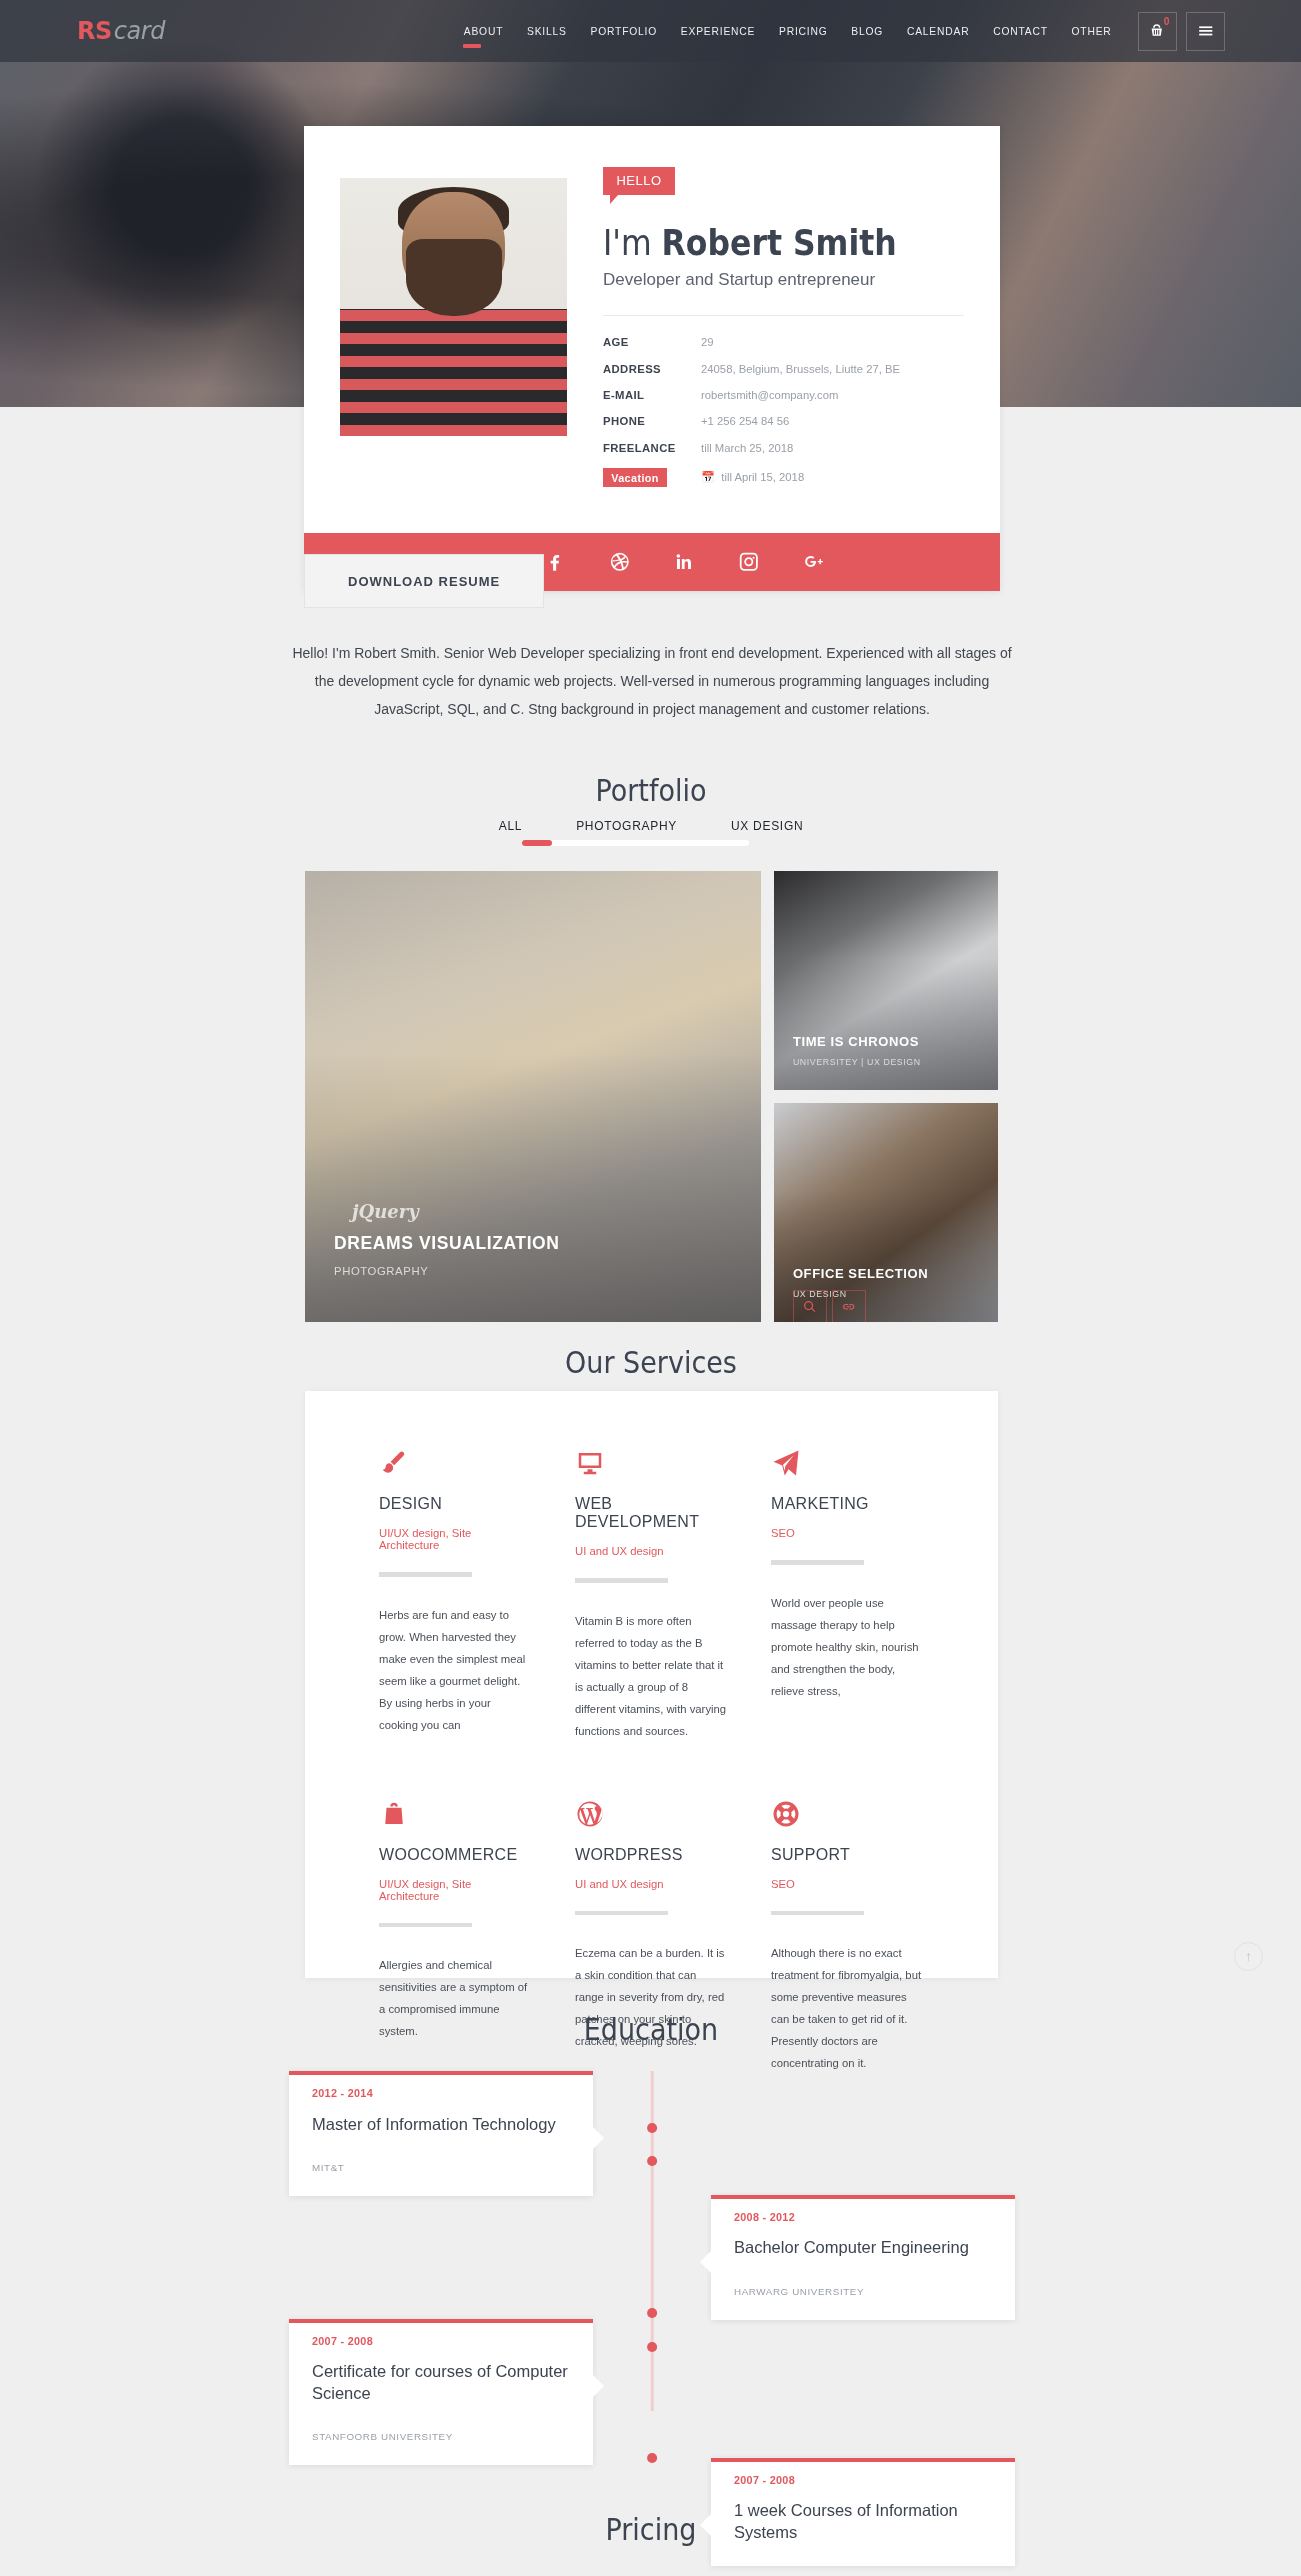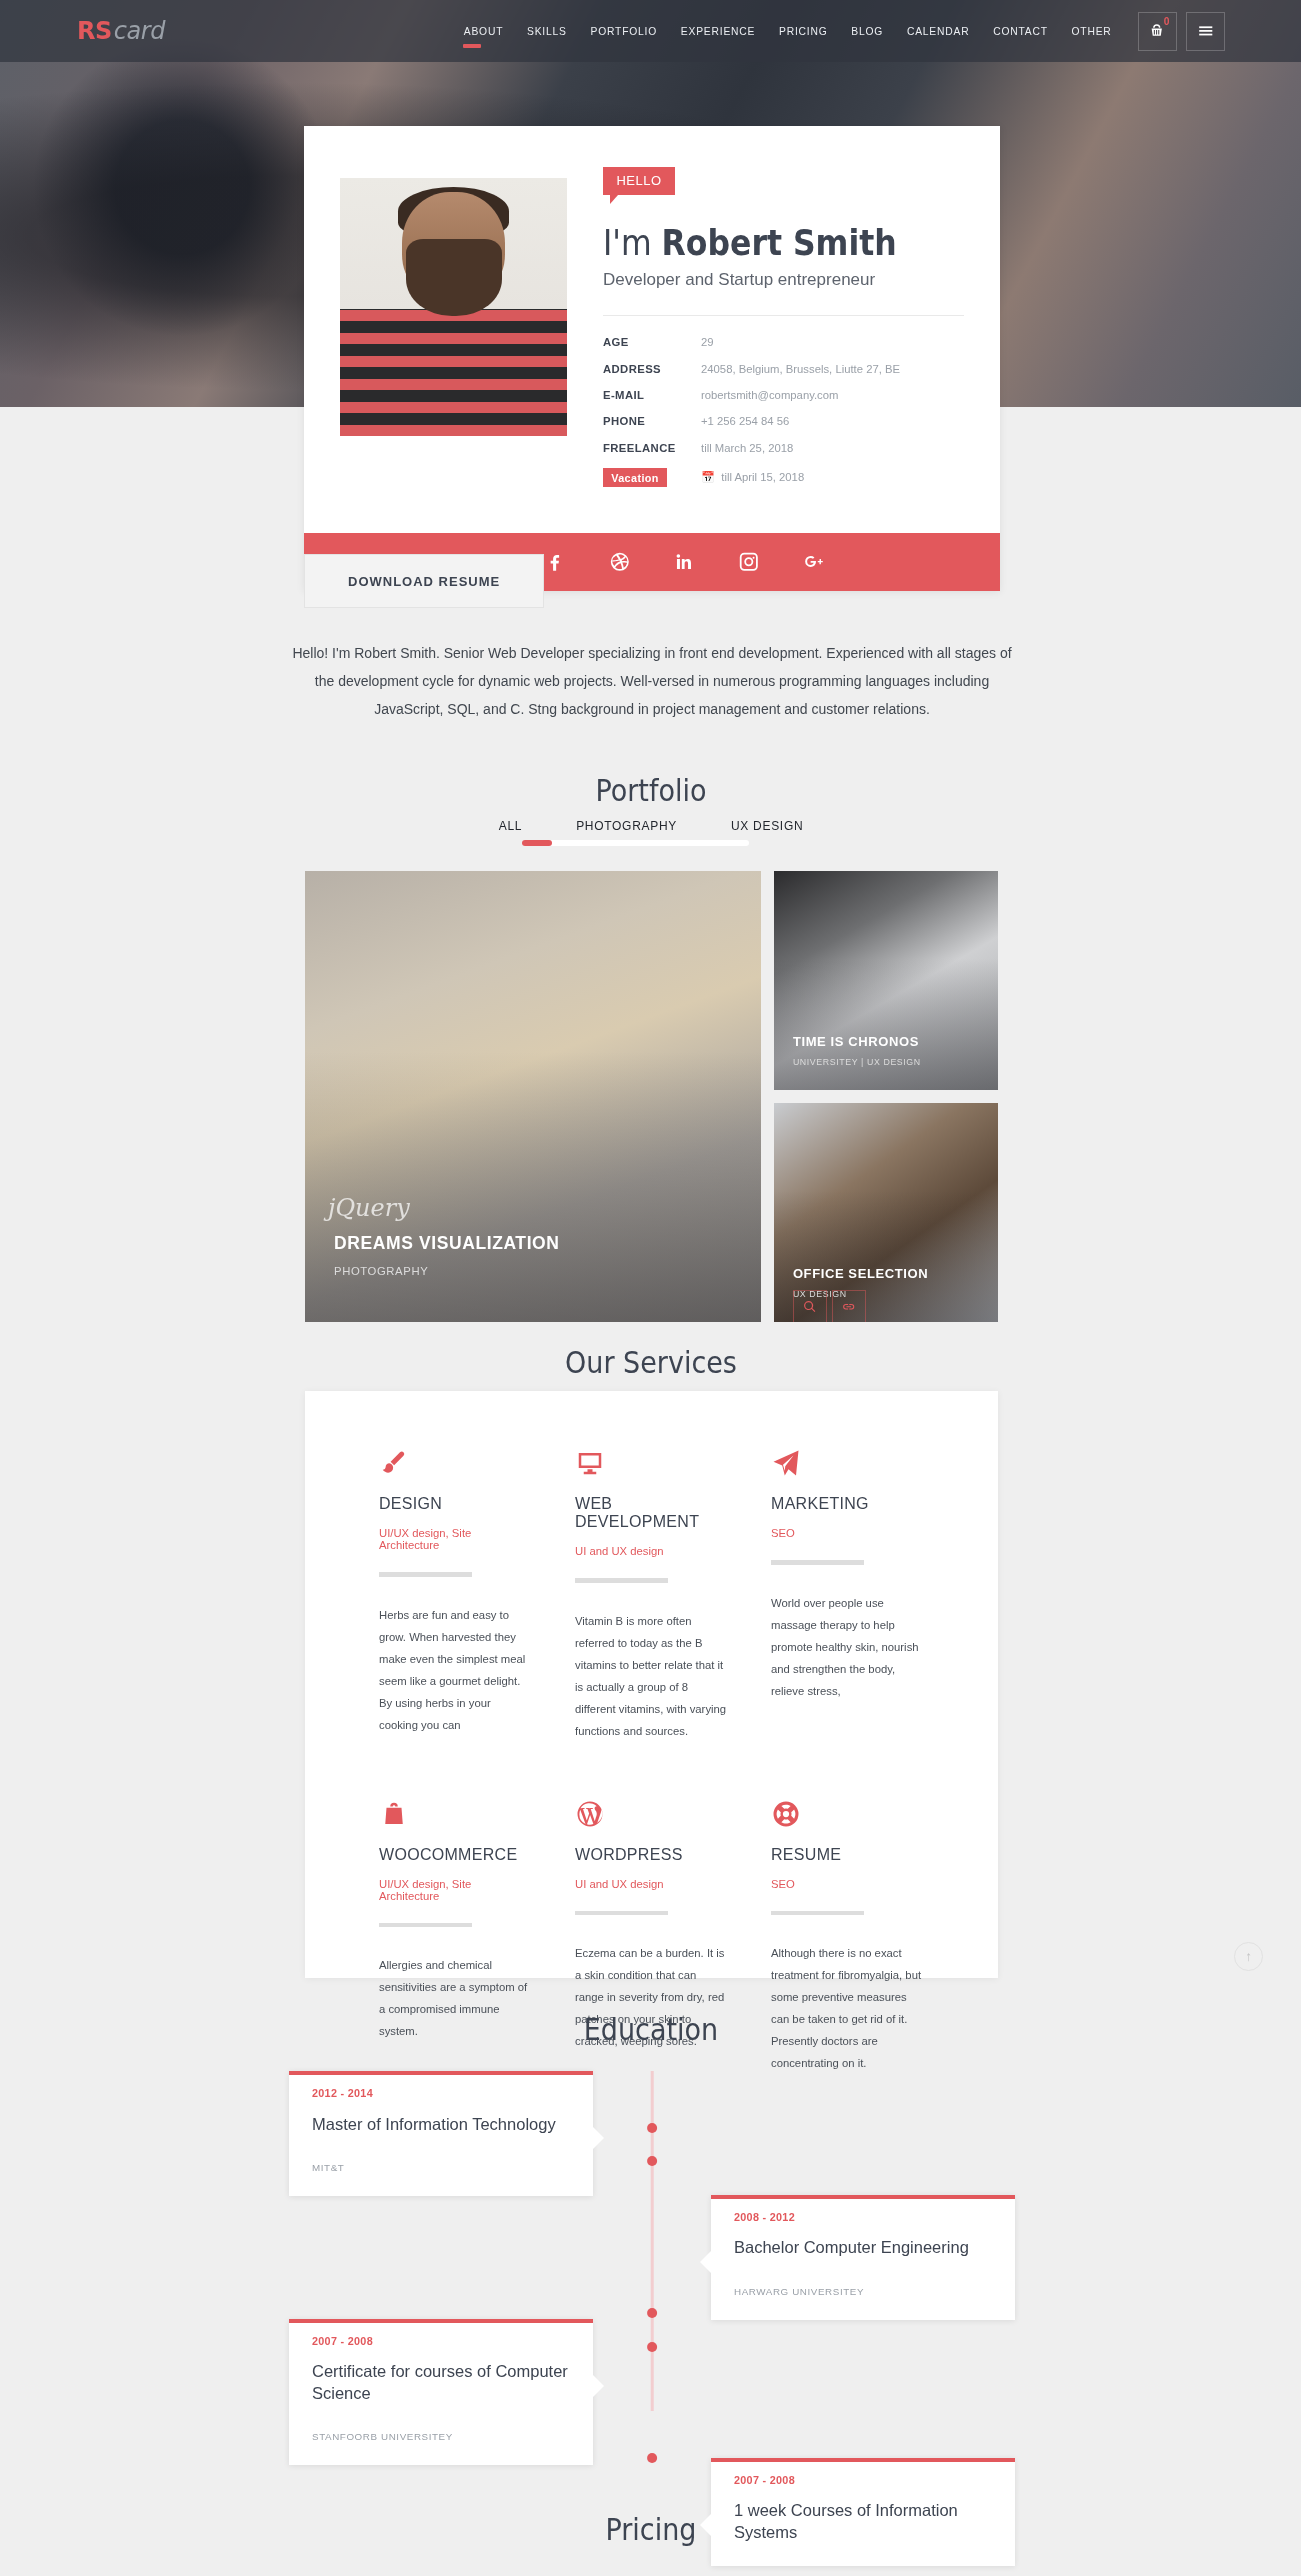--- a/index.html
+++ b/index.html
@@ -146,22 +146,22 @@
   .pf-ov{position:absolute;inset:0;background:linear-gradient(transparent 40%,rgba(30,30,35,.42))}
   .pf-cap{position:absolute;left:29px;bottom:45px;color:#fff}
   .pf-sm .pf-cap{left:18.5px;bottom:23px}
   .pf-t{font-size:17.5px;font-weight:bold;letter-spacing:0.6px}
   .pf-sm .pf-t{font-size:13px}
   .pf-s{font-size:11.3px;color:#dcdcdc;margin-top:11.3px;letter-spacing:0.6px}
   .pf-sm .pf-s{font-size:8.8px;margin-top:8.2px}
   .pf-acts{position:absolute;left:18.5px;bottom:-2.1px;display:flex;gap:5.2px}
   .pf-act{width:34px;height:34px;border:0.5px solid rgba(226,88,92,.45);display:flex;align-items:center;justify-content:center}
   .pf-act svg{width:13.4px;height:13.4px;fill:#e2585c}
-  .jq{position:absolute;left:23px;bottom:100px;color:rgba(255,255,255,.72);
-      font-size:24px;font-style:italic;font-weight:normal;font-family:"DejaVu Serif",serif}
+  .jq{position:absolute;left:47px;bottom:100px;color:rgba(255,255,255,.72);
+      font-size:18px;font-style:italic;font-weight:bold;font-family:"DejaVu Serif",serif}
 
   
   .svc-card{position:absolute;left:305px;top:1391px;width:693px;height:587px;background:#fff;
     box-shadow:0 1px 7.2px rgba(0,0,0,.06);padding:57px 74px}
   .svc-grid{display:grid;grid-template-columns:repeat(3,1fr);gap:0 43px}
   .svc{margin-bottom:57px}
   .svc-ic{height:47px}
   .svc-ic svg{width:30px;height:30px;fill:#e2585c}
   .svc-h{font-size:16px;font-weight:300;letter-spacing:0.3px;color:#3d4451}
   .svc-sub{font-size:11.3px;color:#e2585c;margin-top:14.4px;font-weight:300}
@@ -385,21 +385,21 @@
             </svg></div>
           <div class="svc-h">WORDPRESS</div>
           <div class="svc-sub">UI and UX design</div>
           <div class="svc-line"></div>
           <div class="svc-p">Eczema can be a burden. It is a skin condition that can range in severity from dry, red patches on your skin to cracked, weeping sores.</div>
         </div>
         <div class="svc">
           <div class="svc-ic"><svg viewBox="0 0 24 24">
               <path d="M12 2a10 10 0 100 20 10 10 0 000-20zm0 2.5c1.4 0 2.6.4 3.7 1l-2.3 2.3a4.5 4.5 0 00-2.8 0L8.3 5.5a7.4 7.4 0 013.7-1zM5.5 8.3l2.3 2.3a4.5 4.5 0 000 2.8l-2.3 2.3a7.5 7.5 0 010-7.4zM12 19.5c-1.4 0-2.6-.4-3.7-1l2.3-2.3a4.5 4.5 0 002.8 0l2.3 2.3c-1.1.6-2.3 1-3.7 1zm6.5-3.8l-2.3-2.3a4.5 4.5 0 000-2.8l2.3-2.3a7.5 7.5 0 010 7.4zM12 9.5a2.5 2.5 0 110 5 2.5 2.5 0 010-5z"></path>
             </svg></div>
-          <div class="svc-h">RESUME</div>
+          <div class="svc-h">SUPPORT</div>
           <div class="svc-sub">SEO</div>
           <div class="svc-line"></div>
           <div class="svc-p">Although there is no exact treatment for fibromyalgia, but some preventive measures can be taken to get rid of it. Presently doctors are concentrating on it.</div>
         </div>
       </div>
   </div>
   <div class="totop" style="left:1234px;top:1942px">↑</div>
 
   <div class="sec-title" style="top:2012px">Education</div>
   <div class="edu-wrap" id="edu-wrap">

